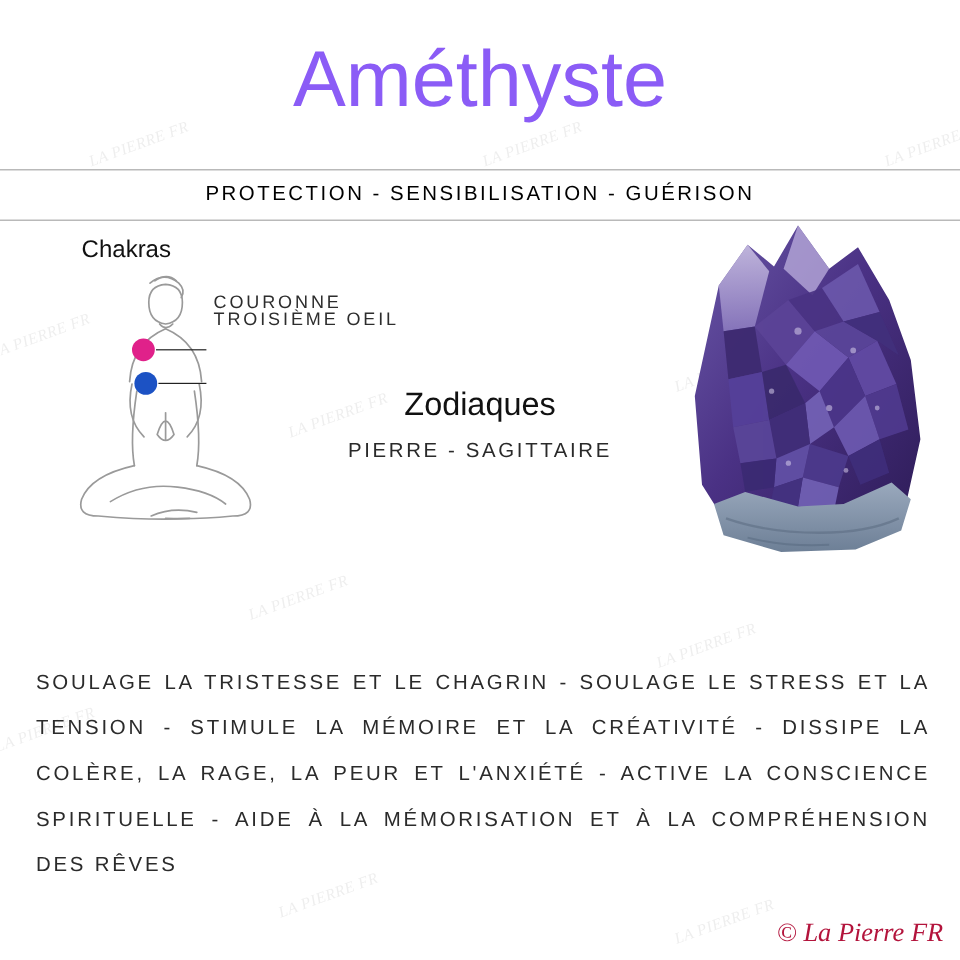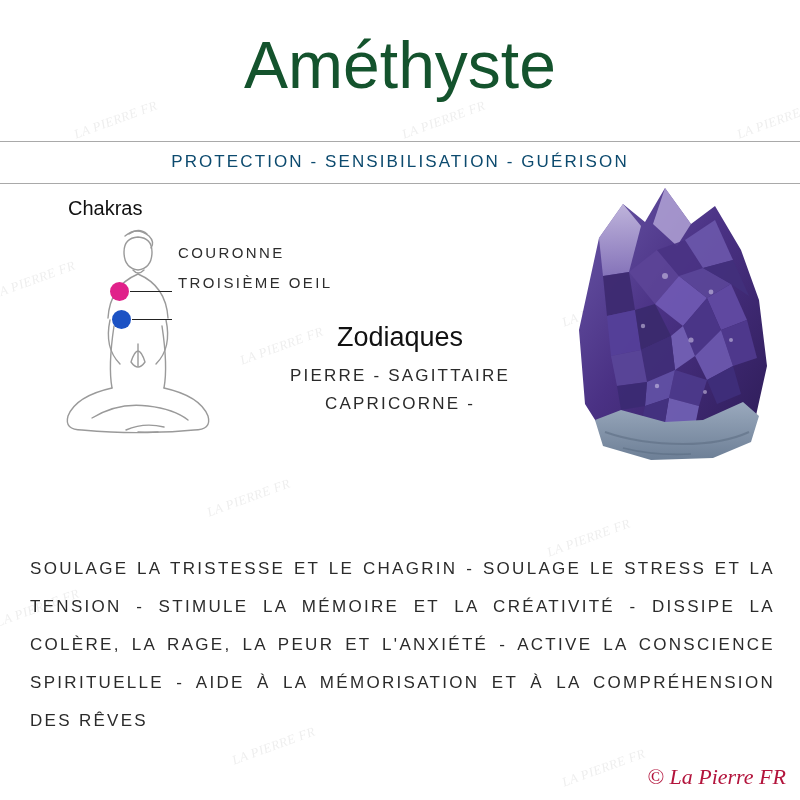--- a/index.html
+++ b/index.html
@@ -45,21 +45,21 @@
   .title {
     position: absolute;
     top: 26px;
     left: 0;
     width: 800px;
     text-align: center;
     font-size: 66px;
     line-height: 78px;
     font-weight: 400;
     letter-spacing: 0px;
-    color: #14532d;
+    color: #8b5cf6;
     z-index: 3;
   }
 
   .rule {
     position: absolute;
     left: 0;
     width: 800px;
     height: 1px;
     background: #a9a9a9;
     z-index: 3;
@@ -68,21 +68,21 @@
   .rule-bottom { top: 183px; }
 
   .subtitle {
     position: absolute;
     top: 152px;
     left: 0;
     width: 800px;
     text-align: center;
     font-size: 17px;
     letter-spacing: 2.1px;
-    color: #0c4a6e;
+    color: #000000;
     z-index: 3;
   }
 
   
   .chakras-heading {
     position: absolute;
     top: 197px;
     left: 68px;
     font-size: 20px;
     font-weight: normal;
@@ -129,21 +129,21 @@
 
   .chakra-label {
     position: absolute;
     font-size: 15px;
     letter-spacing: 2.4px;
     color: #2d2d2d;
     z-index: 4;
     white-space: nowrap;
   }
   .label-crown { left: 178px; top: 244px; }
-  .label-third { left: 178px; top: 274px; }
+  .label-third { left: 178px; top: 258px; }
 
   
   .zodiac-heading {
     position: absolute;
     top: 322px;
     left: 245px;
     width: 310px;
     text-align: center;
     font-size: 27px;
     color: #111;
@@ -269,21 +269,20 @@
   <div class="lead-line lead-crown"></div>
   <div class="chakra-label label-crown">COURONNE</div>
 
   <div class="dot dot-third"></div>
   <div class="lead-line lead-third"></div>
   <div class="chakra-label label-third">TROISIÈME OEIL</div>
 
   <div class="zodiac-heading">Zodiaques</div>
   <div class="zodiac-lines">
     <div>PIERRE - SAGITTAIRE</div>
-    <div>CAPRICORNE -</div>
   </div>
 
   <div class="stone">
     <svg width="248" height="300" viewBox="0 0 248 300">
       <defs>
         <linearGradient id="gMain" x1="0" y1="0" x2="1" y2="1">
           <stop offset="0%" stop-color="#6a58a8"></stop>
           <stop offset="45%" stop-color="#4a3184"></stop>
           <stop offset="100%" stop-color="#2c1b55"></stop>
         </linearGradient>

